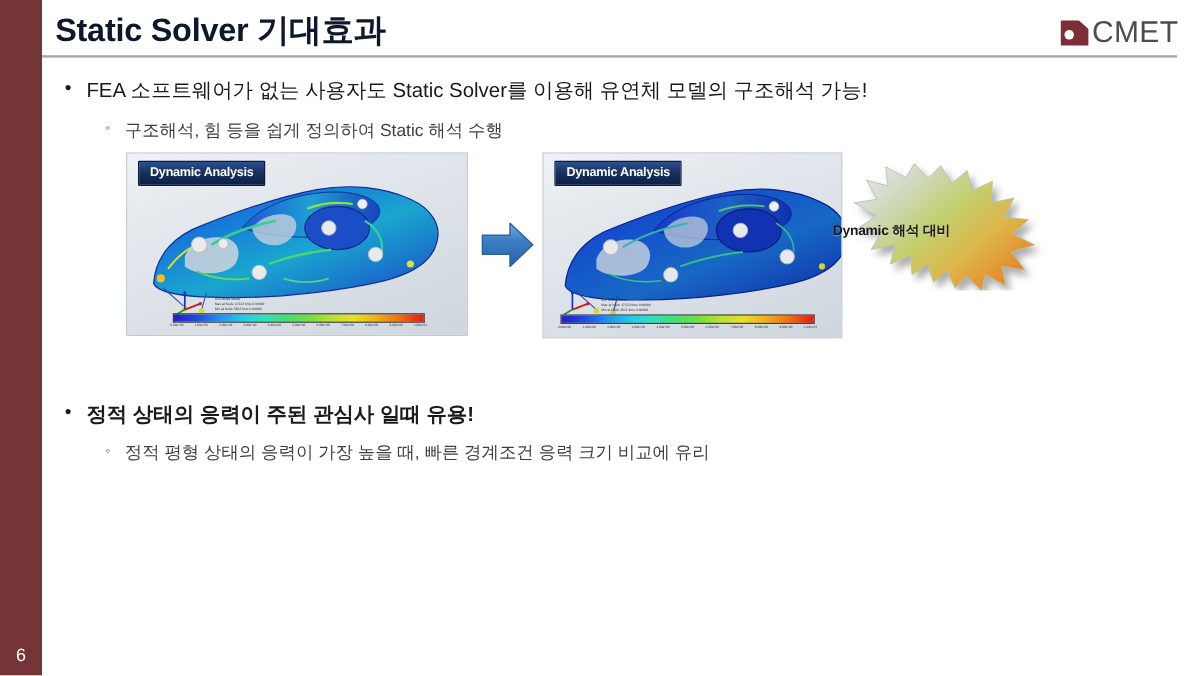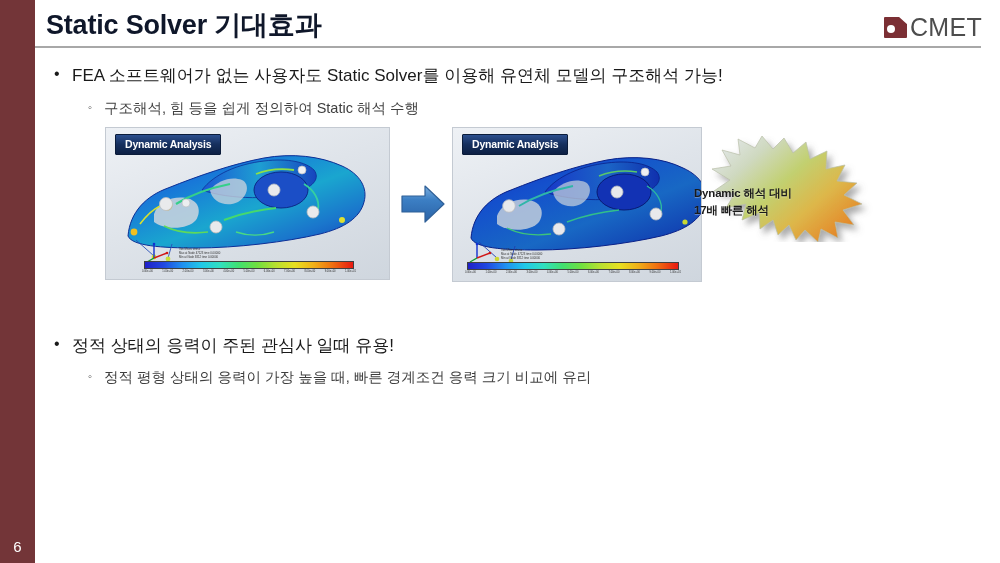--- a/index.html
+++ b/index.html
@@ -95,21 +95,21 @@
     font-size: 17px;
     color: #1a1a1a;
     white-space: nowrap;
   }
   .bullet-l1 .dot {
     width: 18px;
     flex: 0 0 18px;
     font-size: 16px;
     line-height: 1.25;
   }
-  .bullet-l1.bold .txt { font-weight: normal; }
+  .bullet-l1.bold .txt { font-weight: bold; }
 
   .bullet-l2 {
     position: absolute;
     display: flex;
     align-items: flex-start;
     font-size: 14.5px;
     color: #3f3f3f;
     white-space: nowrap;
   }
   .bullet-l2 .dot {
@@ -431,21 +431,20 @@
         <feDropShadow dx="4" dy="5" stdDeviation="3" flood-color="#6a6a6a" flood-opacity="0.55"></feDropShadow>
       </filter>
     </defs>
     <polygon filter="url(#burstShadow)" points="90,2 99,17 112,6 116,23 133,15 132,33 151,29 143,45 163,47 150,59
               168,68 149,74 160,89 141,86 144,102 127,93 124,106 111,94 102,104
               95,89 84,99 79,84 66,93 65,77 48,84 52,68 32,72 41,57
               20,55 36,44 18,33 37,30 28,14 46,19 44,3 61,12 68,0 79,13" fill="url(#burstG)" stroke="#b9bfa8" stroke-width="0.7"></polygon>
   </svg>
   <div class="burst-text">
     <div>Dynamic 해석 대비</div>
-    <div>17배 빠른 해석</div>
   </div>
 </div>
 
 <div class="bullet-l1 bold" id="b2">
   <span class="dot">•</span>
   <span class="txt">정적 상태의 응력이 주된 관심사 일때 유용!</span>
 </div>
 
 <div class="bullet-l2" id="s2">
   <span class="dot">◦</span>

